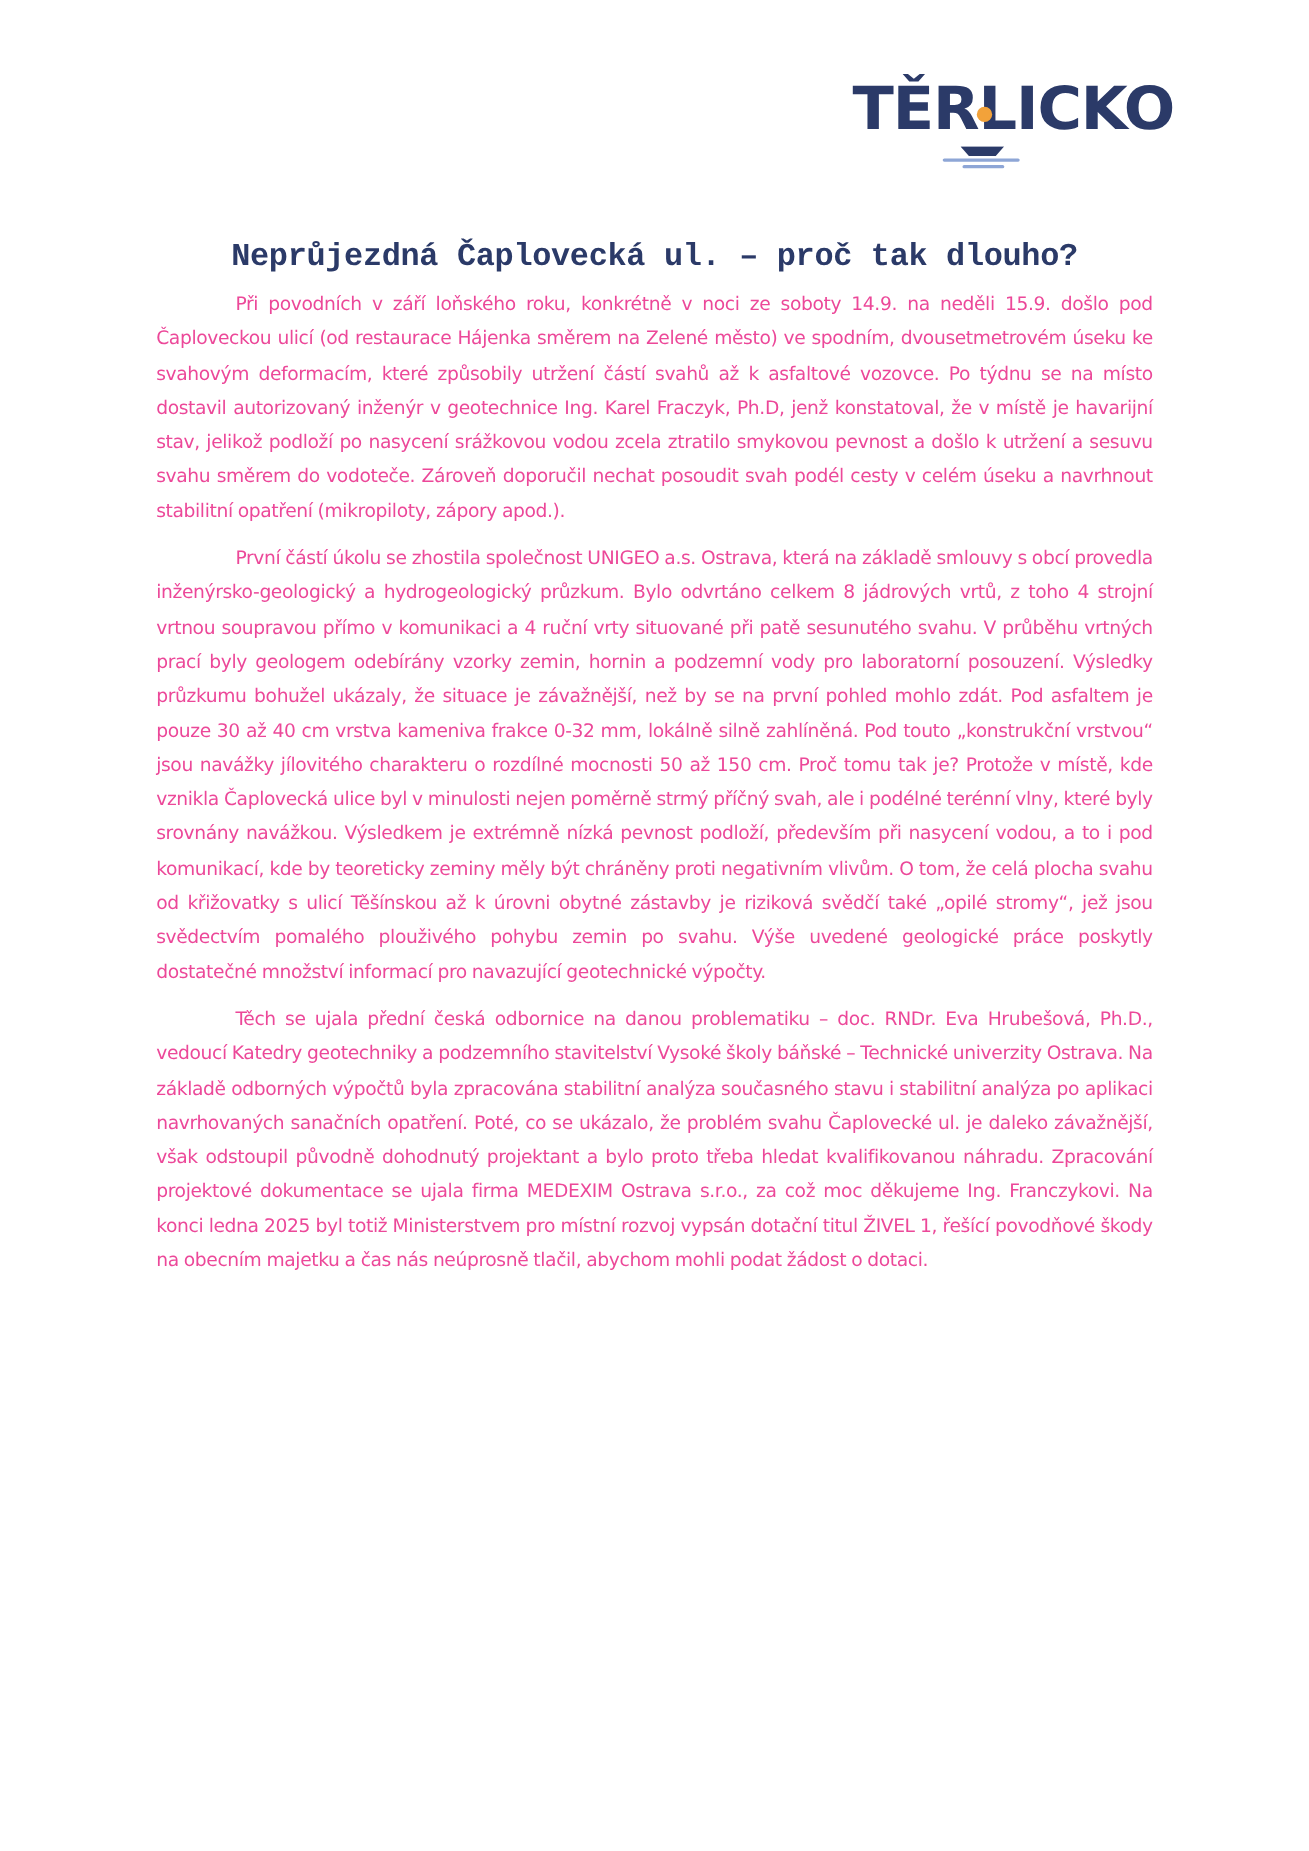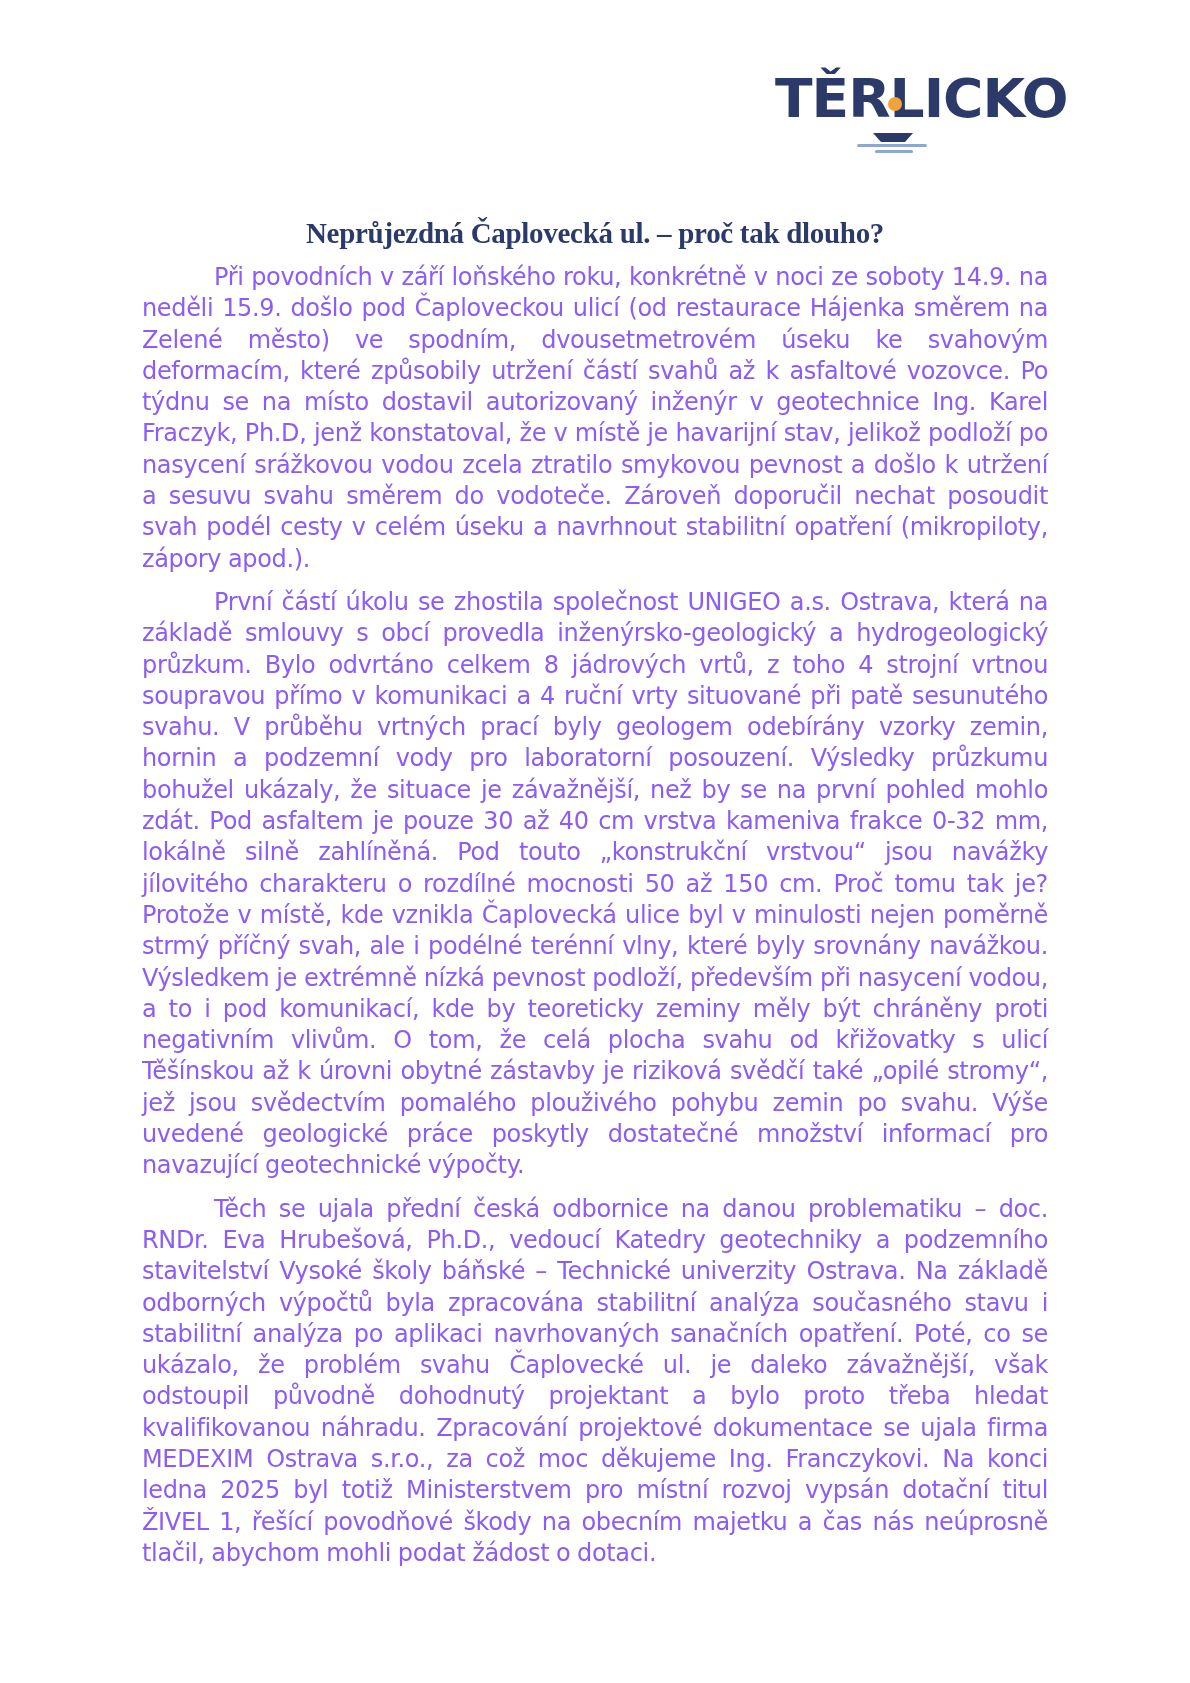--- a/index.html
+++ b/index.html
@@ -27,29 +27,29 @@
     .logo-wave1 {
       position: absolute; left: 82px; top: 80px; width: 70px; height: 3px;
       background: #8ea6d6; border-radius: 2px;
     }
     .logo-wave2 {
       position: absolute; left: 100px; top: 86px; width: 38px; height: 3px;
       background: #8ea6d6; border-radius: 2px;
     }
     .title {
       position: absolute; left: 0; top: 198px; width: 1190px; text-align: center;
-      font-family: Liberation Serif, serif; font-weight: bold;
+      font-family: Liberation Mono, monospace; font-weight: bold;
       font-size: 29px; color: #2b3a68; letter-spacing: -0.3px;
     }
     .content {
       position: absolute; left: 142px; top: 262px; width: 906px;
     }
     .para {
       margin: 0 0 12px 0; text-align: justify; text-indent: 72px;
-      font-size: 24px; line-height: 31.3px; color: #8b5cf6;
+      font-size: 17px; line-height: 31.3px; color: #ec4899;
       letter-spacing: -0.35px; word-spacing: -0.5px;
     }
   </style>
 </head>
 <body>
 
 <div class="logo">
   <div class="logo-text">TĚRLICKO</div>
   <div class="logo-sun"></div>
   <div class="logo-boat"></div>

